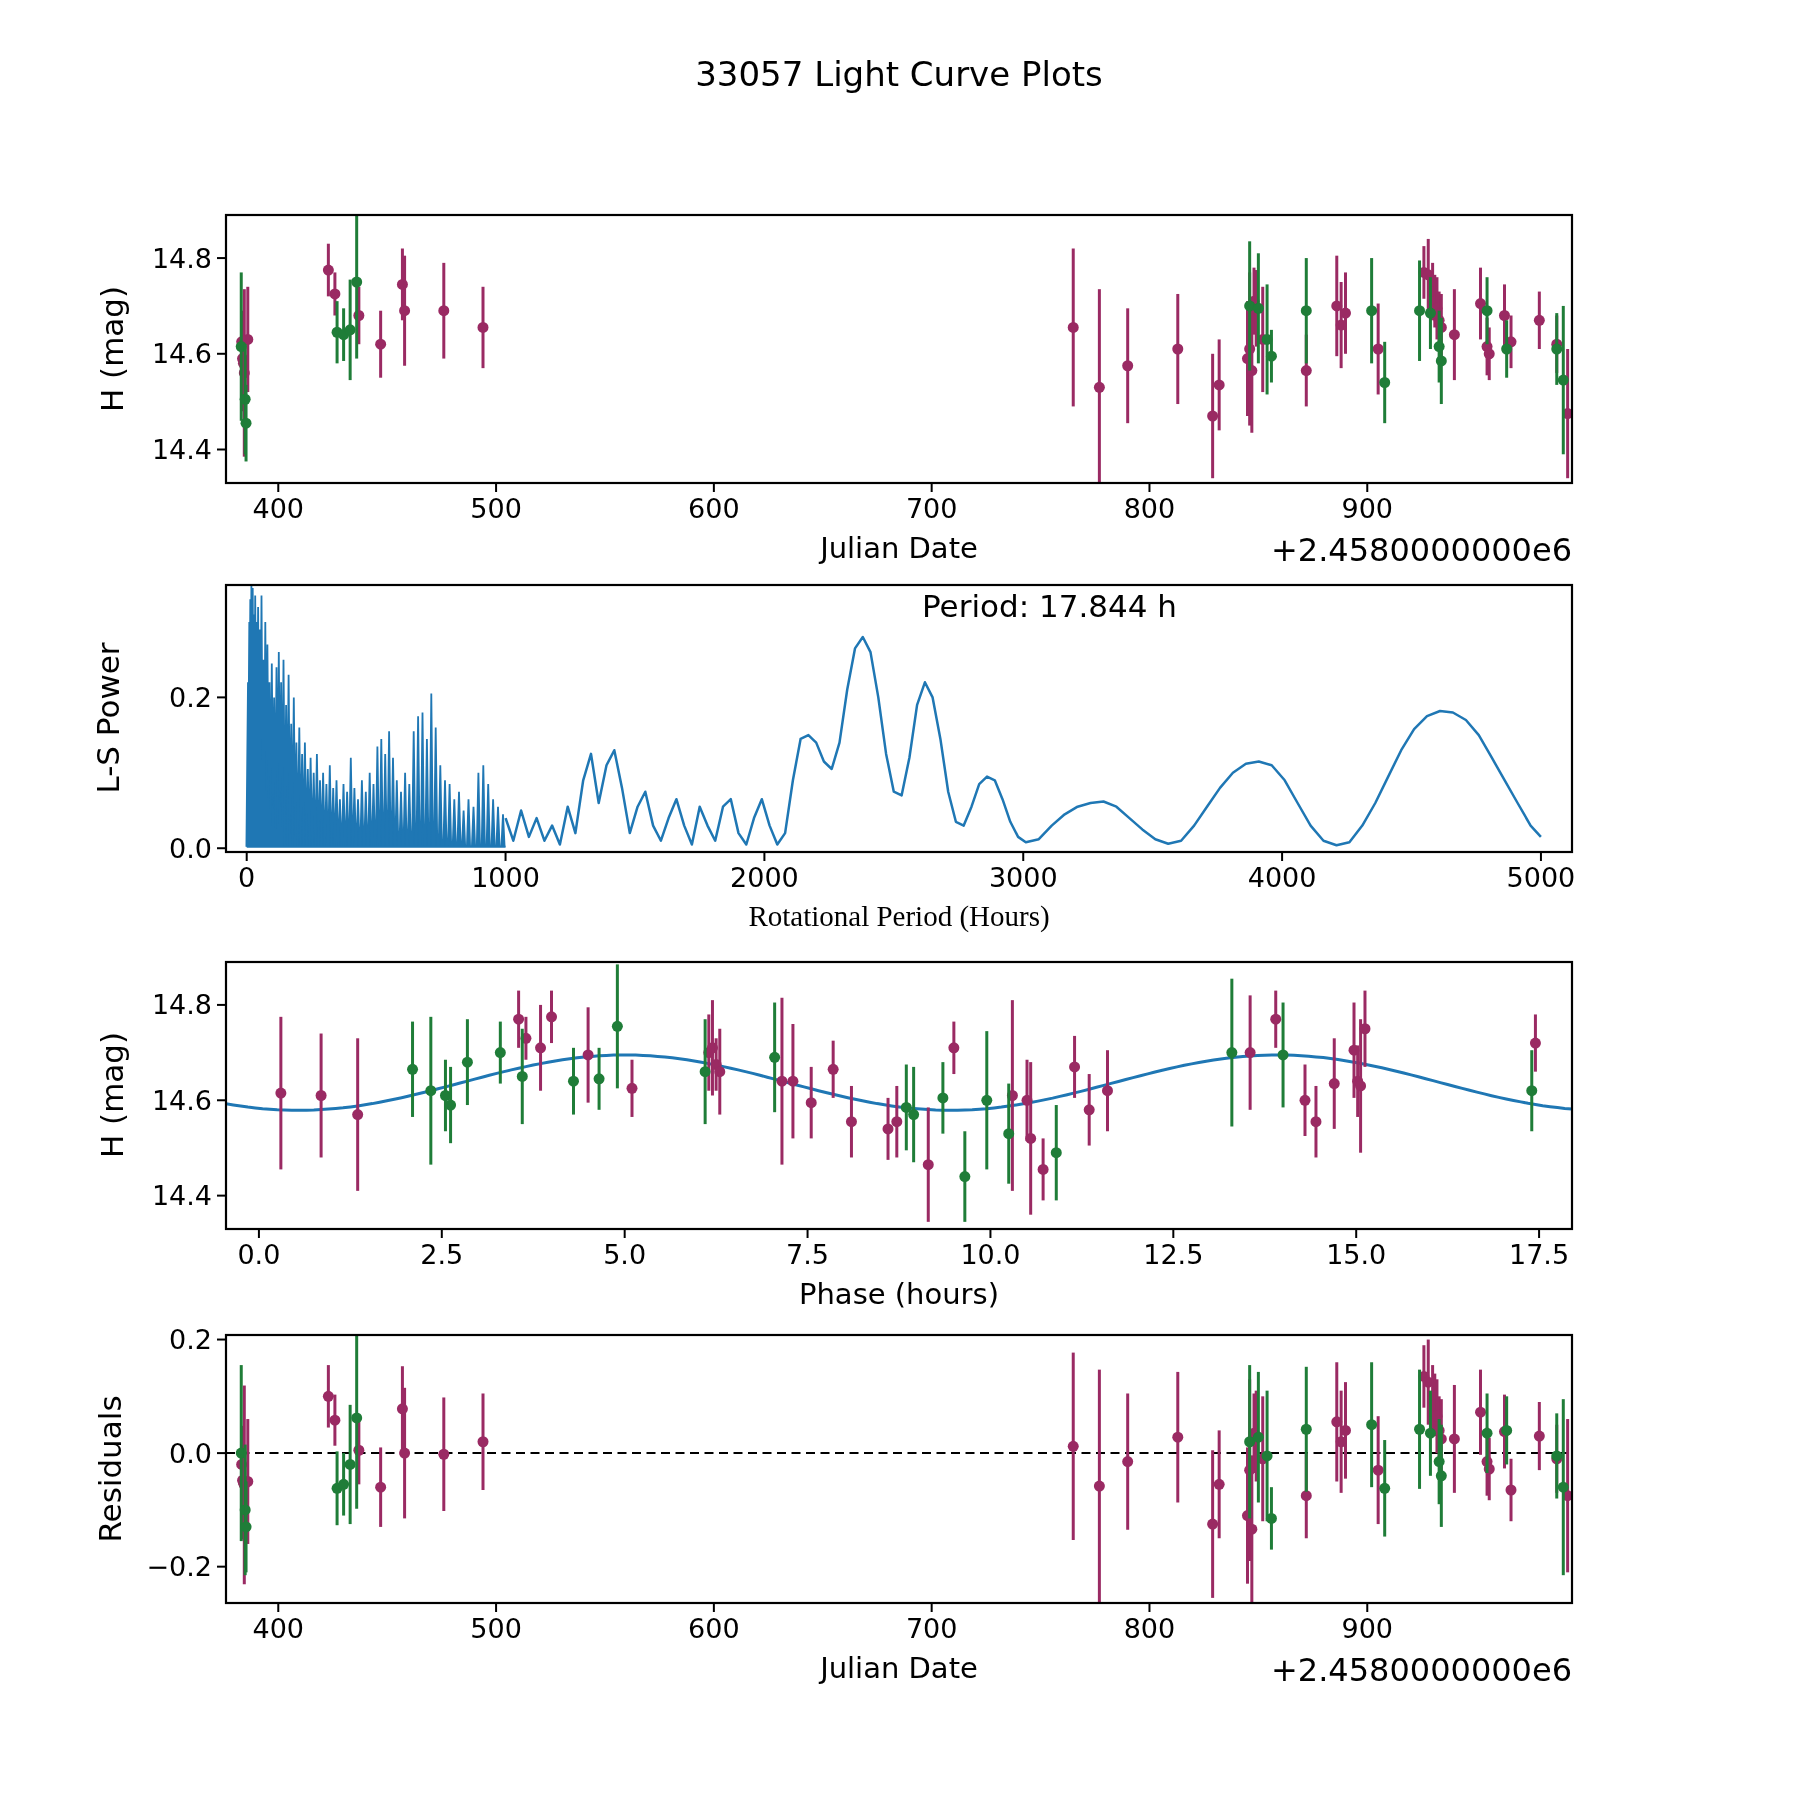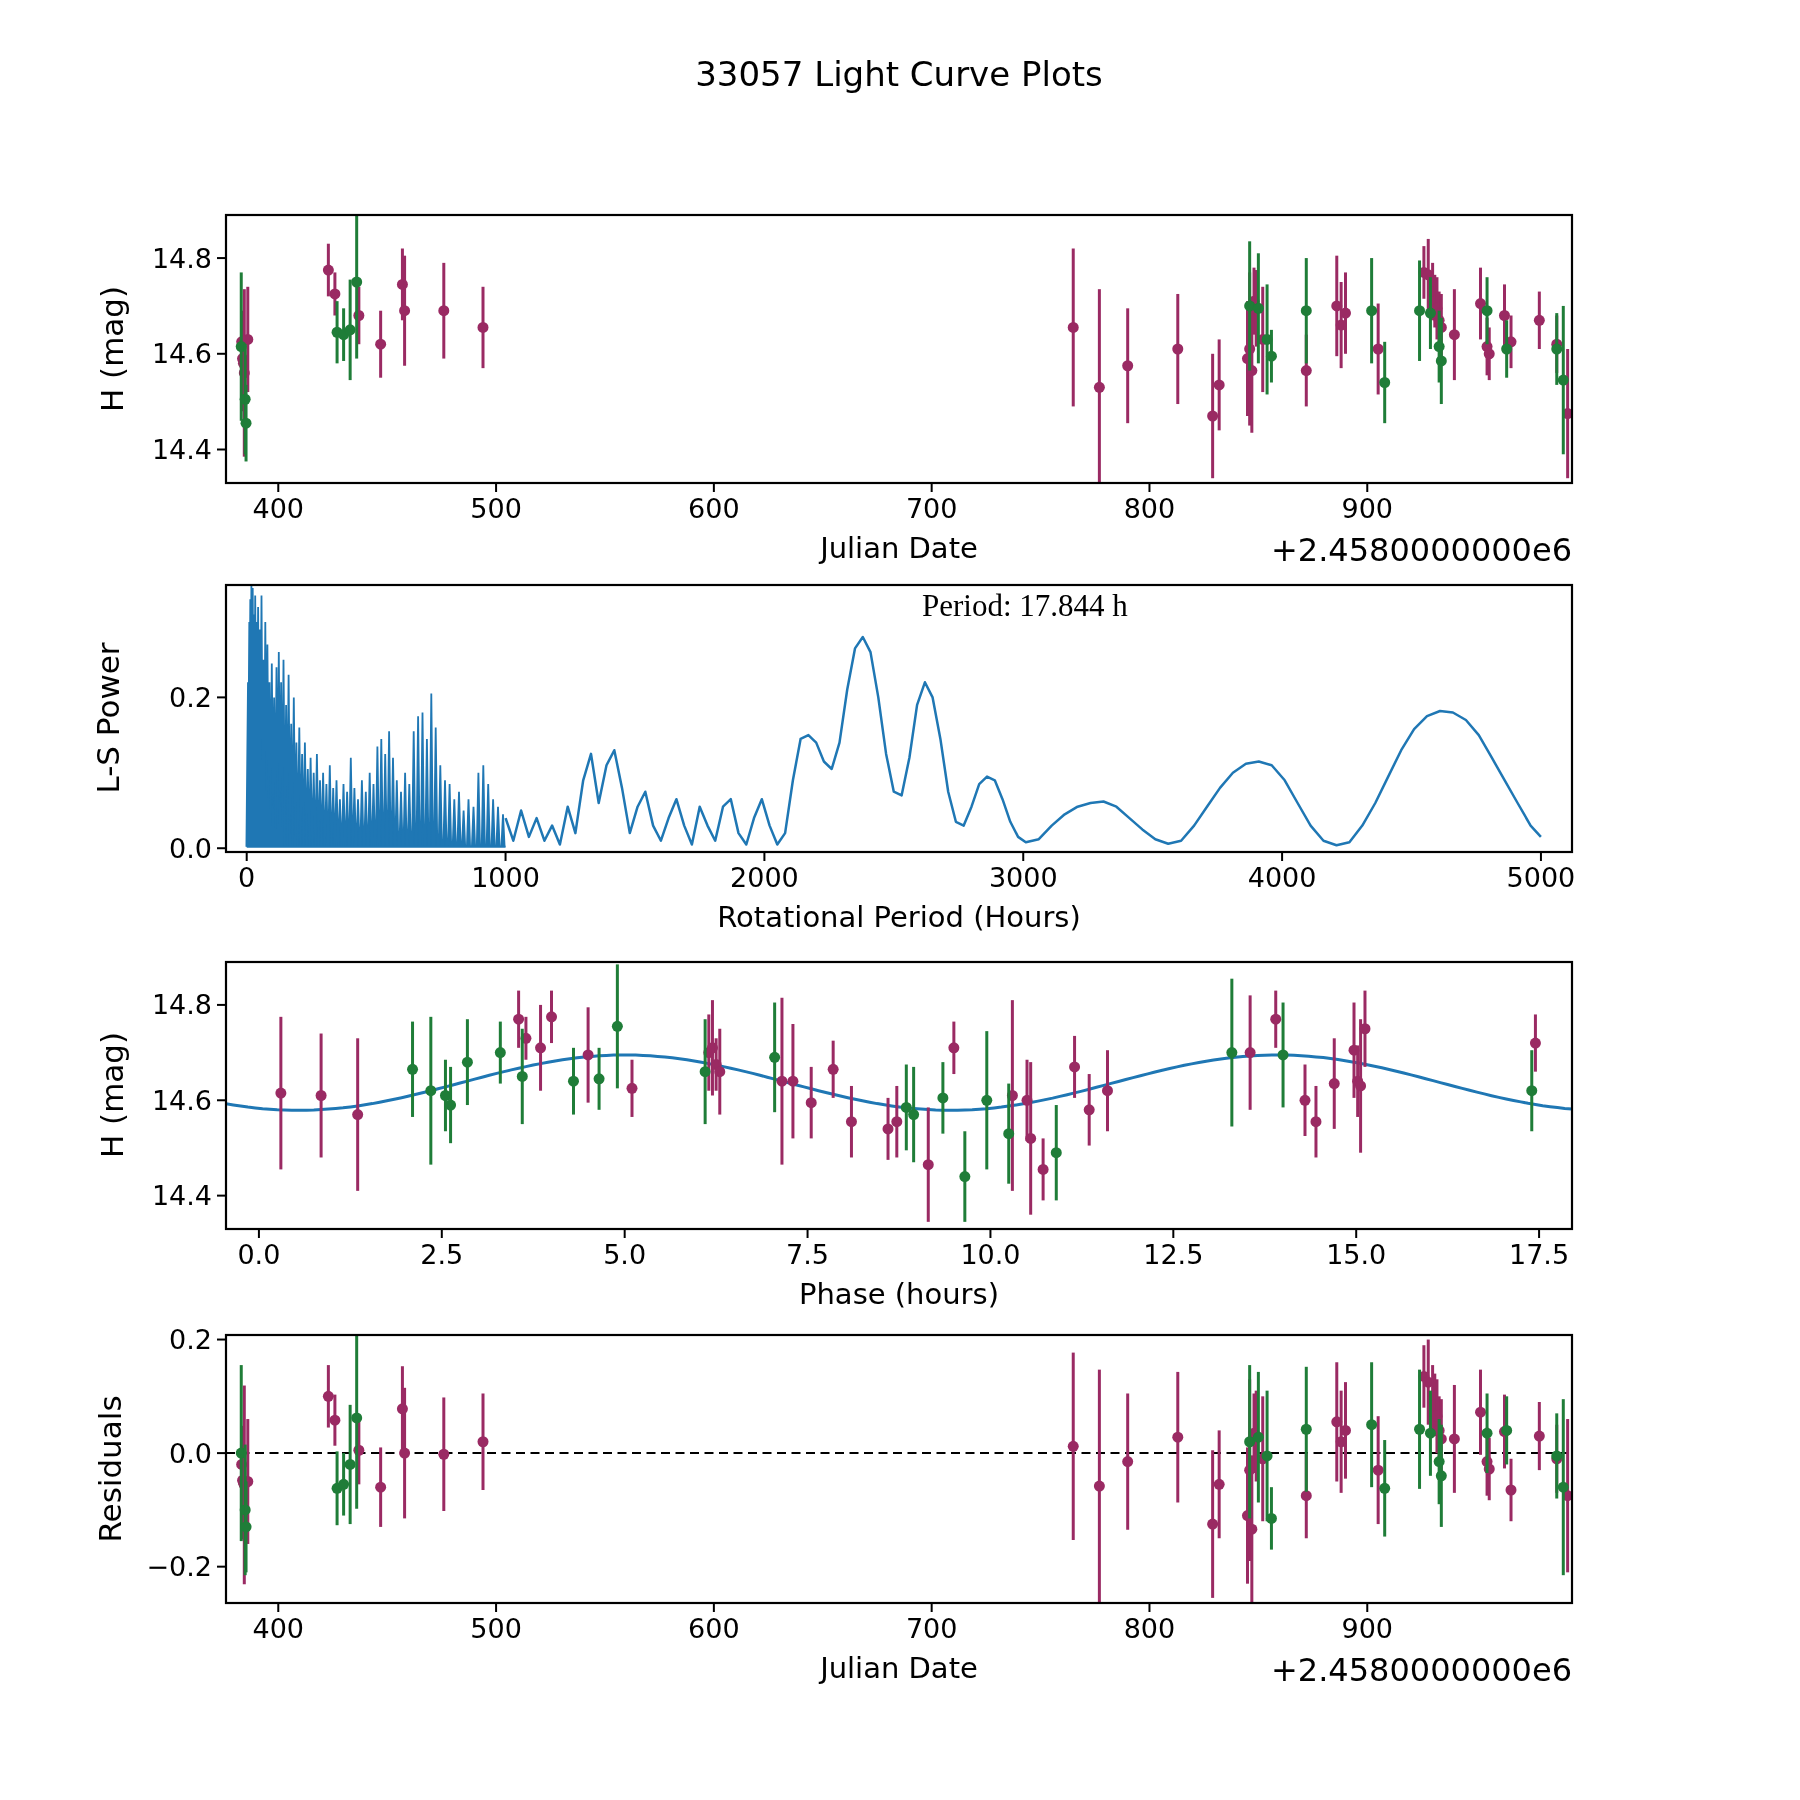--- a/index.html
+++ b/index.html
@@ -519,22 +519,22 @@
       <rect x="226" y="1335" width="1346" height="268" fill="none" stroke="#000" stroke-width="2.2"></rect>
     </svg>
 
   <div class="fig-title">33057 Light Curve Plots</div>
 
   <div class="ylabel" style="left:112px;top:349px;">H (mag)</div>
   <div class="xlabel" style="top:531px;">Julian Date</div>
   <div class="offset-text" style="top:531px;">+2.4580000000e6</div>
 
   <div class="ylabel" style="left:108px;top:718px;">L-S Power</div>
-  <div class="xlabel" style="top:900px;">Rotational Period (Hours)</div>
-  <div class="annotation" style="left:922px;top:588px;font-family:Liberation Serif, serif;">Period: 17.844 h</div>
+  <div class="xlabel" style="top:900px;font-family:Liberation Serif, serif;">Rotational Period (Hours)</div>
+  <div class="annotation" style="left:922px;top:588px;">Period: 17.844 h</div>
 
   <div class="ylabel" style="left:112px;top:1095px;">H (mag)</div>
   <div class="xlabel" style="top:1277px;">Phase (hours)</div>
 
   <div class="ylabel" style="left:110px;top:1469px;">Residuals</div>
   <div class="xlabel" style="top:1651px;">Julian Date</div>
   <div class="offset-text" style="top:1651px;">+2.4580000000e6</div>
 </div>
 
 </body></html>

